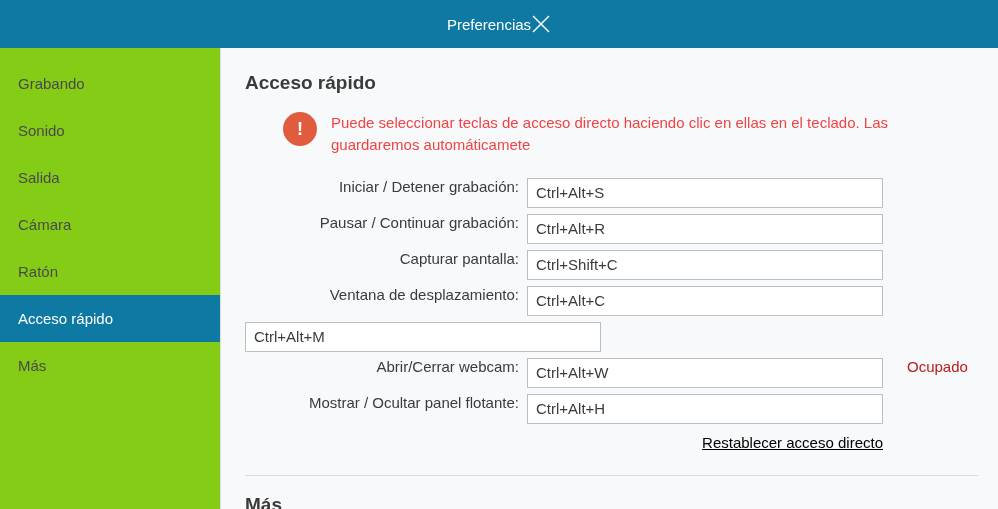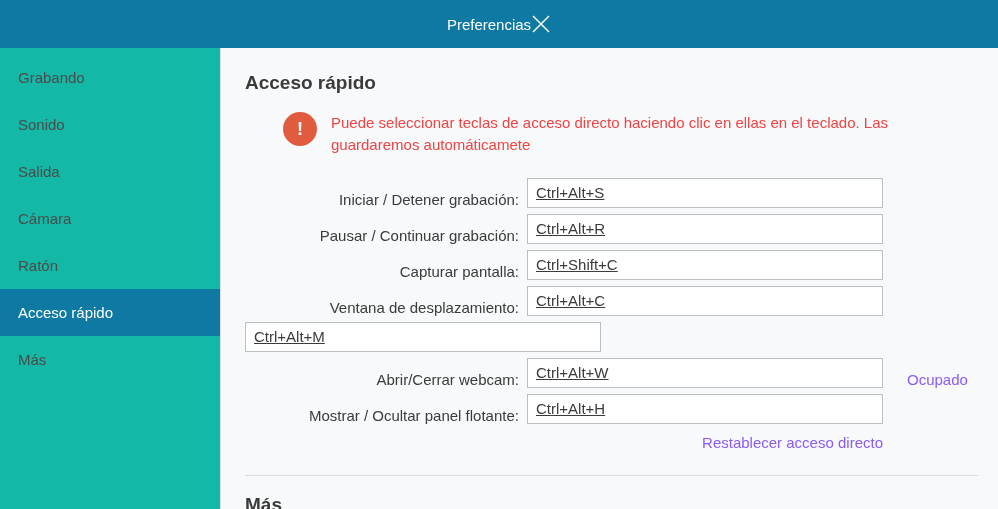--- a/index.html
+++ b/index.html
@@ -35,24 +35,24 @@
     color: #ffffff;
   }
   .close-btn svg { display: block; }
   .body {
     flex: 1;
     display: flex;
     overflow: hidden;
   }
   .sidebar {
     width: 220px;
-    background: #14b8a6;
+    background: #84cc16;
     display: flex;
     flex-direction: column;
-    padding-top: 6px;
+    padding-top: 12px;
   }
   .sidebar-item {
     padding: 15px 18px;
     color: #4a4a4a;
     font-size: 15px;
     cursor: pointer;
   }
   .sidebar-item.active {
     background: #0e7aa3;
     color: #ffffff;
@@ -96,56 +96,56 @@
     line-height: 1.45;
     max-width: 600px;
   }
   .shortcut-rows {
     display: flex;
     flex-direction: column;
     gap: 6px;
   }
   .shortcut-row {
     display: flex;
-    align-items: flex-end;
+    align-items: flex-start;
     gap: 8px;
   }
   .shortcut-label {
     width: 274px;
     text-align: right;
     color: #3b3b3b;
     font-size: 15px;
   }
   .shortcut-input {
     width: 356px;
     height: 30px;
     border: 1px solid #b9c0c4;
     background: #ffffff;
     padding: 0 8px;
     font-size: 15px;
     color: #3b3b3b;
     font-family: inherit;
-    text-decoration: underline;
   }
   .status-text {
-    color: #8b5cf6;
+    color: #b91c1c;
     font-size: 15px;
     padding-left: 16px;
   }
   .reset-row {
     display: flex;
     padding-left: 282px;
     margin-top: 10px;
     margin-bottom: 24px;
   }
   .reset-link {
     width: 356px;
     text-align: right;
-    color: #8b5cf6;
-    font-size: 15px;
+    color: #000000;
+    font-size: 15px;
+    text-decoration: underline;
     cursor: pointer;
   }
   .divider {
     border: none;
     border-top: 1px solid #d8dde0;
     margin: 0 0 18px 0;
   }
   .content::-webkit-scrollbar {
     width: 14px;
   }

